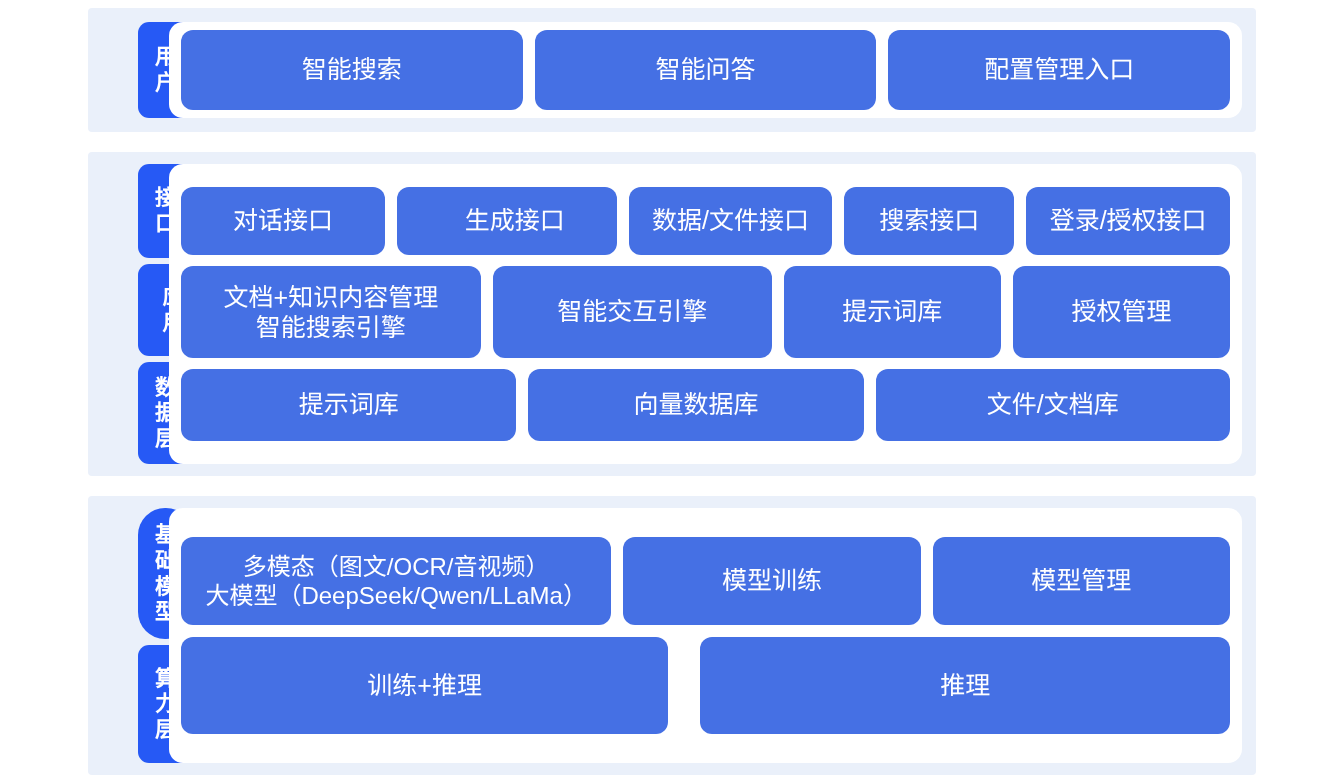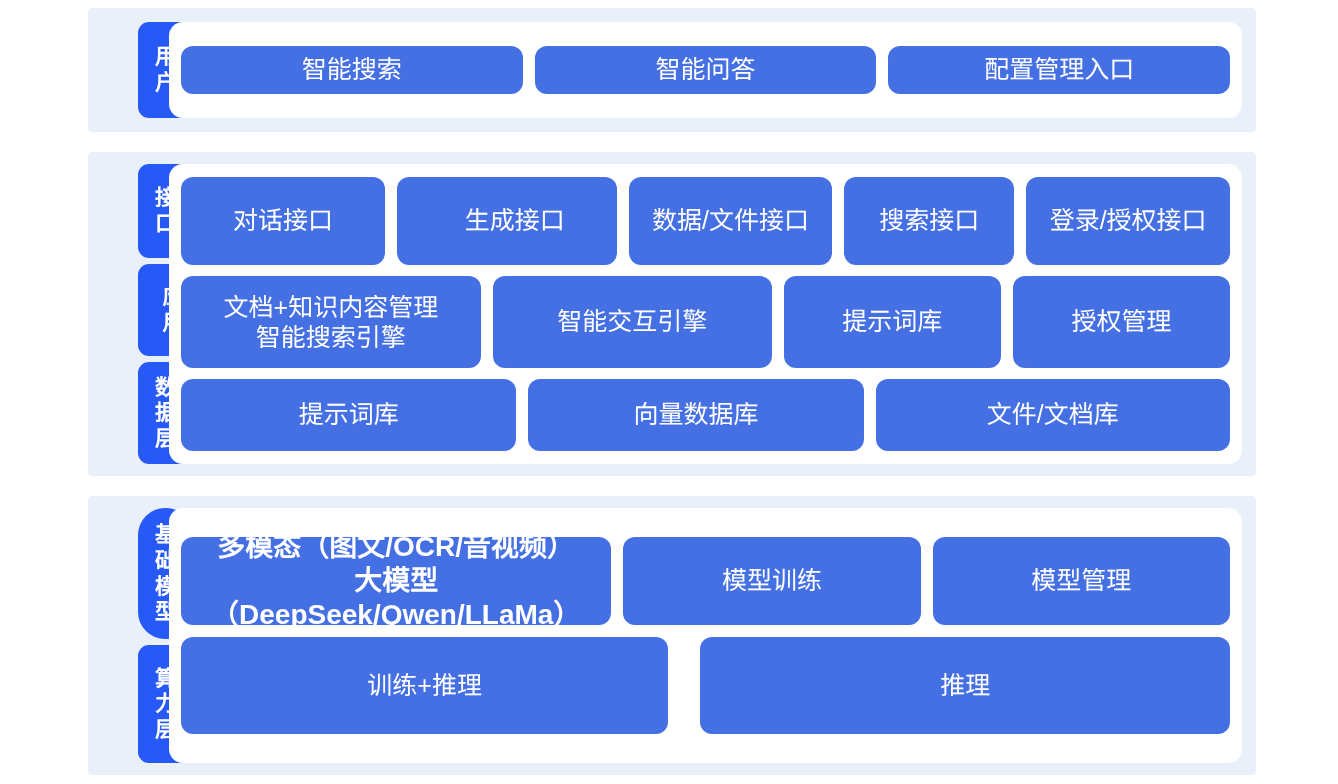--- a/index.html
+++ b/index.html
@@ -106,26 +106,26 @@
     box-sizing: border-box;
     padding: 6px 8px;
     white-space: pre-line;
     flex: 1 1 0;
   }
   .box.two-line { line-height: 1.22; }
 
   
   #band-user      { top: 8px;   height: 124px; }
   #band-user .panel { margin: 14px 14px 14px 9px; padding: 10px 12px; }
-  #band-user .box  { height: 48px; }
+  #band-user .box  { height: 80px; }
 
   #band-mid       { top: 152px; height: 324px; }
   #band-mid .tab-col { padding: 12px 0 12px 17px; gap: 6px; }
   #band-mid .panel { margin: 12px 14px 12px 9px; padding: 12px 12px; gap: 11px; }
-  #band-mid .row-if  { height: 88px; }
+  #band-mid .row-if  { height: 68px; }
   #band-mid .row-app { height: 92px; }
   #band-mid .row-data{ height: 72px; }
 
   #band-base      { top: 496px; height: 279px; }
   #band-base .tab-col { padding: 12px 0 12px 17px; gap: 6px; }
   #band-base .panel { margin: 12px 14px 12px 9px; padding: 12px 12px; gap: 12px; }
   #band-base .row-model { height: 88px; }
   #band-base .row-compute { height: 97px; gap: 32px; }
 </style>
 </head>
@@ -192,21 +192,21 @@
       <div class="tab" style="flex:0 0 131px;border-radius:27px;">
         <span>基础模型</span>
       </div>
       <div class="tab" style="flex:1 1 auto;">
         <span>算力层</span>
       </div>
     </div>
     <div class="panel">
 
       <div class="row row-model">
-        <div class="box two-line" style="flex:1.37 1 0; font-size:28px;font-weight:bold;">多模态（图文/OCR/音视频）
+        <div class="box two-line" style="flex:1.37 1 0; font-size:24px;">多模态（图文/OCR/音视频）
 大模型（DeepSeek/Qwen/LLaMa）</div>
         <div class="box" style="flex:0.93 1 0;">模型训练</div>
         <div class="box" style="flex:0.93 1 0;">模型管理</div>
       </div>
 
       <div class="row row-compute">
         <div class="box" style="flex:1 1 0;">训练+推理</div>
         <div class="box" style="flex:1.09 1 0;">推理</div>
       </div>
 

